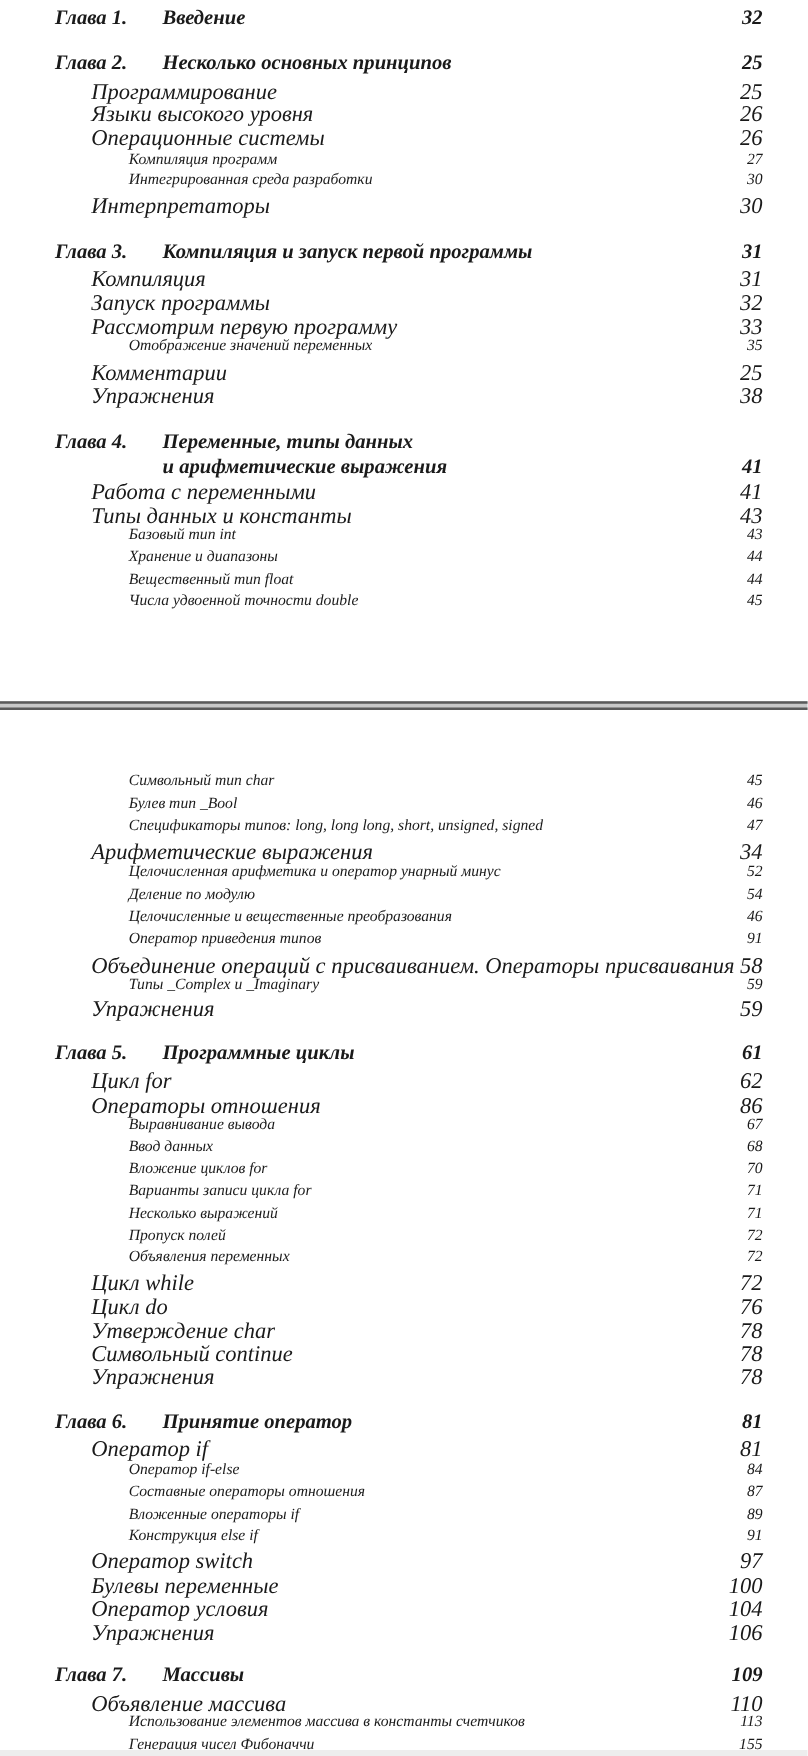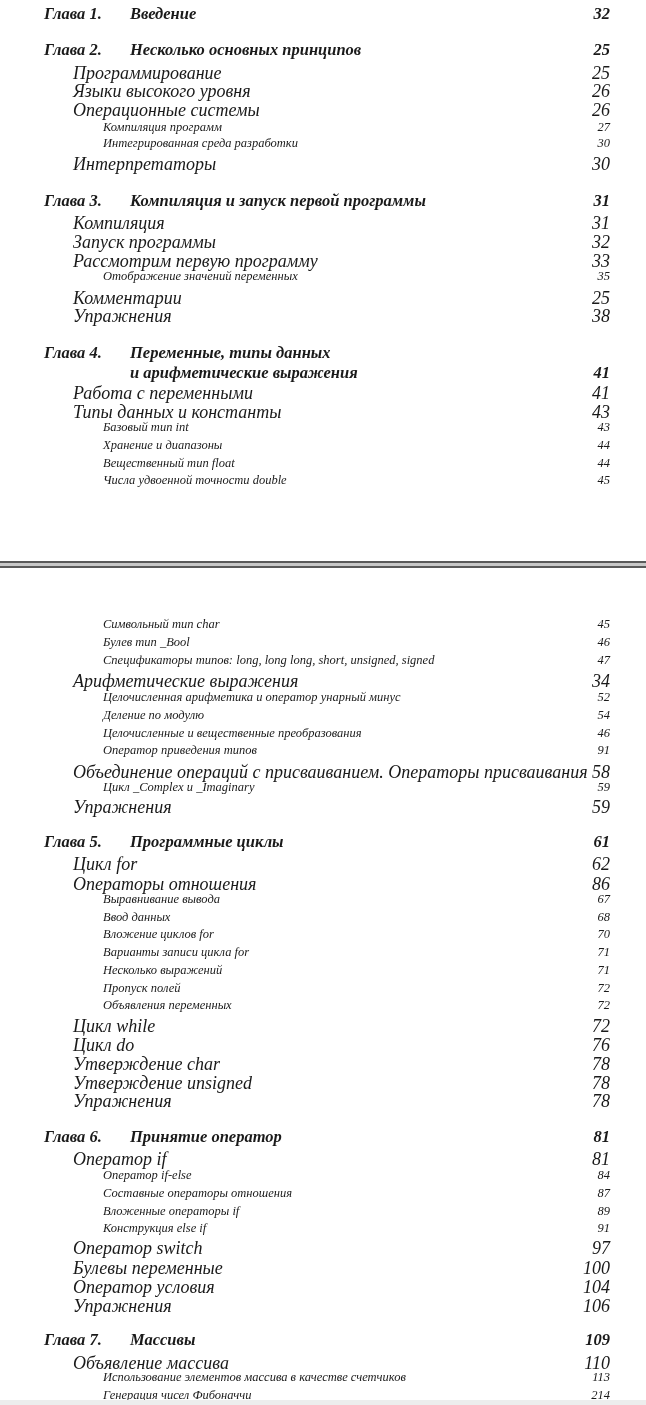--- a/index.html
+++ b/index.html
@@ -155,21 +155,21 @@
     </div>
     <div class="row l2" style="top: 173px;">
       <span class="title">Оператор приведения типов</span>
       <span class="num">91</span>
     </div>
     <div class="row l1" style="top: 192px;">
       <span class="title">Объединение операций с присваиванием. Операторы присваивания</span>
       <span class="num">58</span>
     </div>
     <div class="row l2" style="top: 210px;">
-      <span class="title">Цикл _Complex и _Imaginary</span>
+      <span class="title">Типы _Complex и _Imaginary</span>
       <span class="num">59</span>
     </div>
     <div class="row l1" style="top: 227px;">
       <span class="title">Упражнения</span>
       <span class="num">59</span>
     </div>
     <div class="row chapter" style="top: 262px;">
       <span class="title"><span class="label">Глава 5.</span><span>Программные циклы</span></span>
       <span class="num">61</span>
     </div>
@@ -215,21 +215,21 @@
     </div>
     <div class="row l1" style="top: 465px;">
       <span class="title">Цикл do</span>
       <span class="num">76</span>
     </div>
     <div class="row l1" style="top: 484px;">
       <span class="title">Утверждение char</span>
       <span class="num">78</span>
     </div>
     <div class="row l1" style="top: 503px;">
-      <span class="title">Утверждение unsigned</span>
+      <span class="title">Символьный continue</span>
       <span class="num">78</span>
     </div>
     <div class="row l1" style="top: 521px;">
       <span class="title">Упражнения</span>
       <span class="num">78</span>
     </div>
     <div class="row chapter" style="top: 557px;">
       <span class="title"><span class="label">Глава 6.</span><span>Принятие оператор</span></span>
       <span class="num">81</span>
     </div>
@@ -271,21 +271,21 @@
     </div>
     <div class="row chapter" style="top: 760px;">
       <span class="title"><span class="label">Глава 7.</span><span>Массивы</span></span>
       <span class="num">109</span>
     </div>
     <div class="row l1" style="top: 783px;">
       <span class="title">Объявление массива</span>
       <span class="num">110</span>
     </div>
     <div class="row l2" style="top: 800px;">
-      <span class="title">Использование элементов массива в качестве счетчиков</span>
+      <span class="title">Использование элементов массива в константы счетчиков</span>
       <span class="num">113</span>
     </div>
     <div class="row l2" style="top: 818px;">
       <span class="title">Генерация чисел Фибоначчи</span>
-      <span class="num">214</span>
+      <span class="num">155</span>
     </div>
   </div>
 <div class="bottom-fade"></div>
 
 </body></html>

